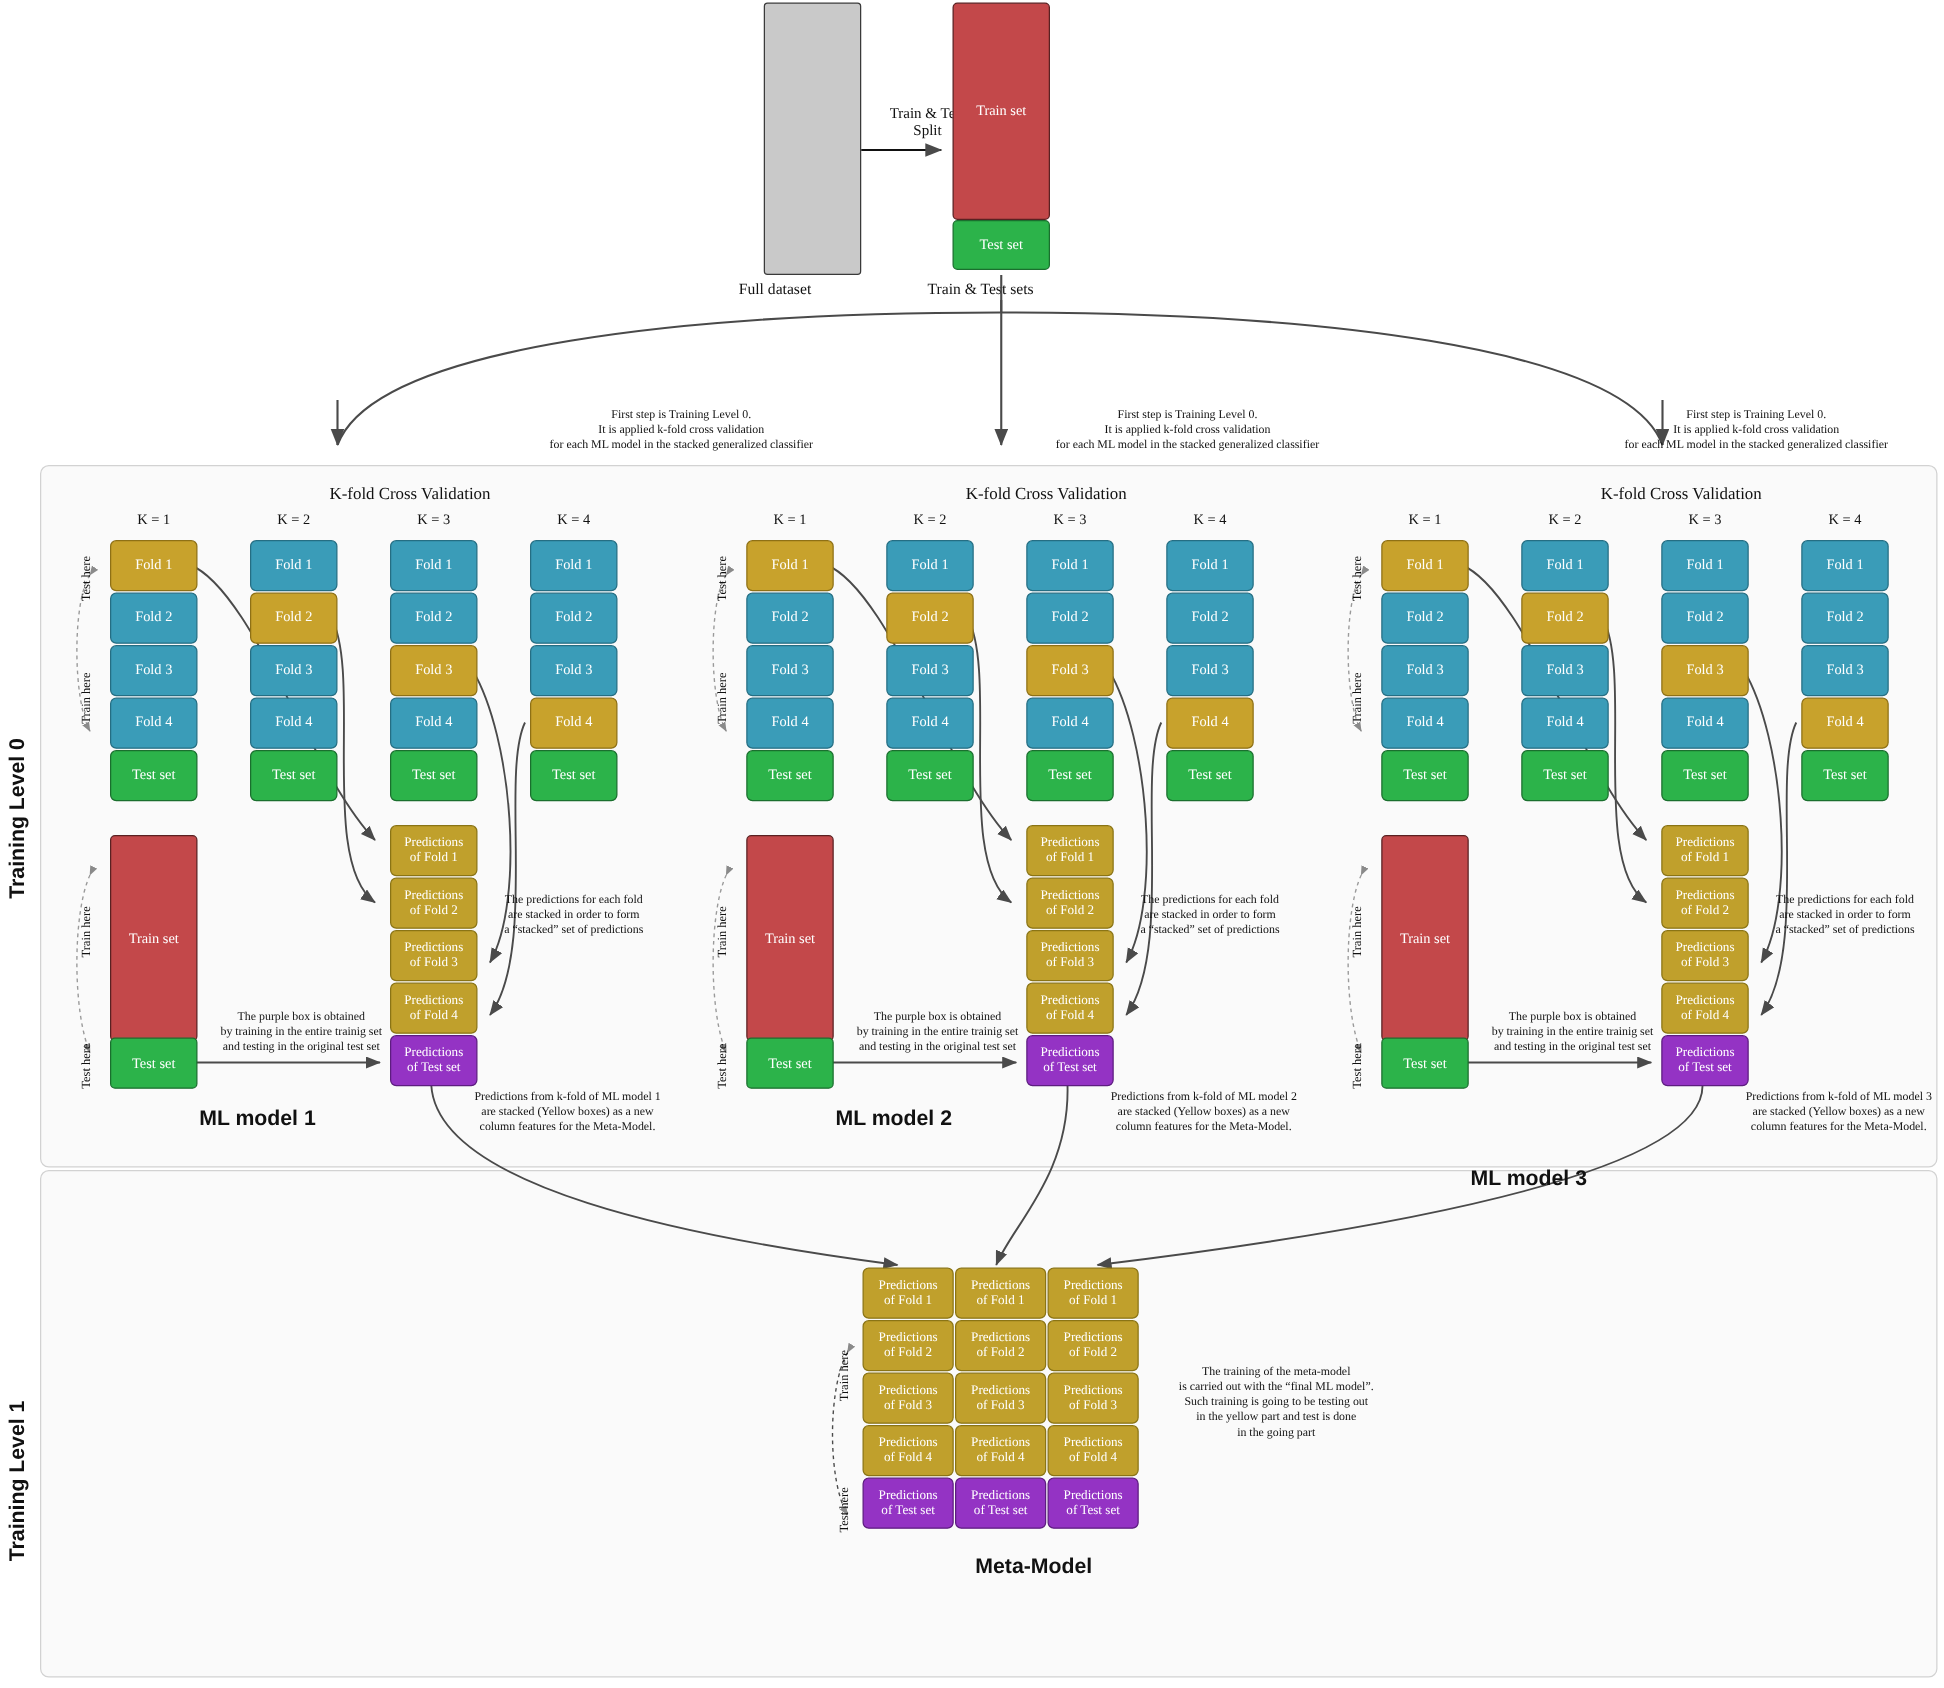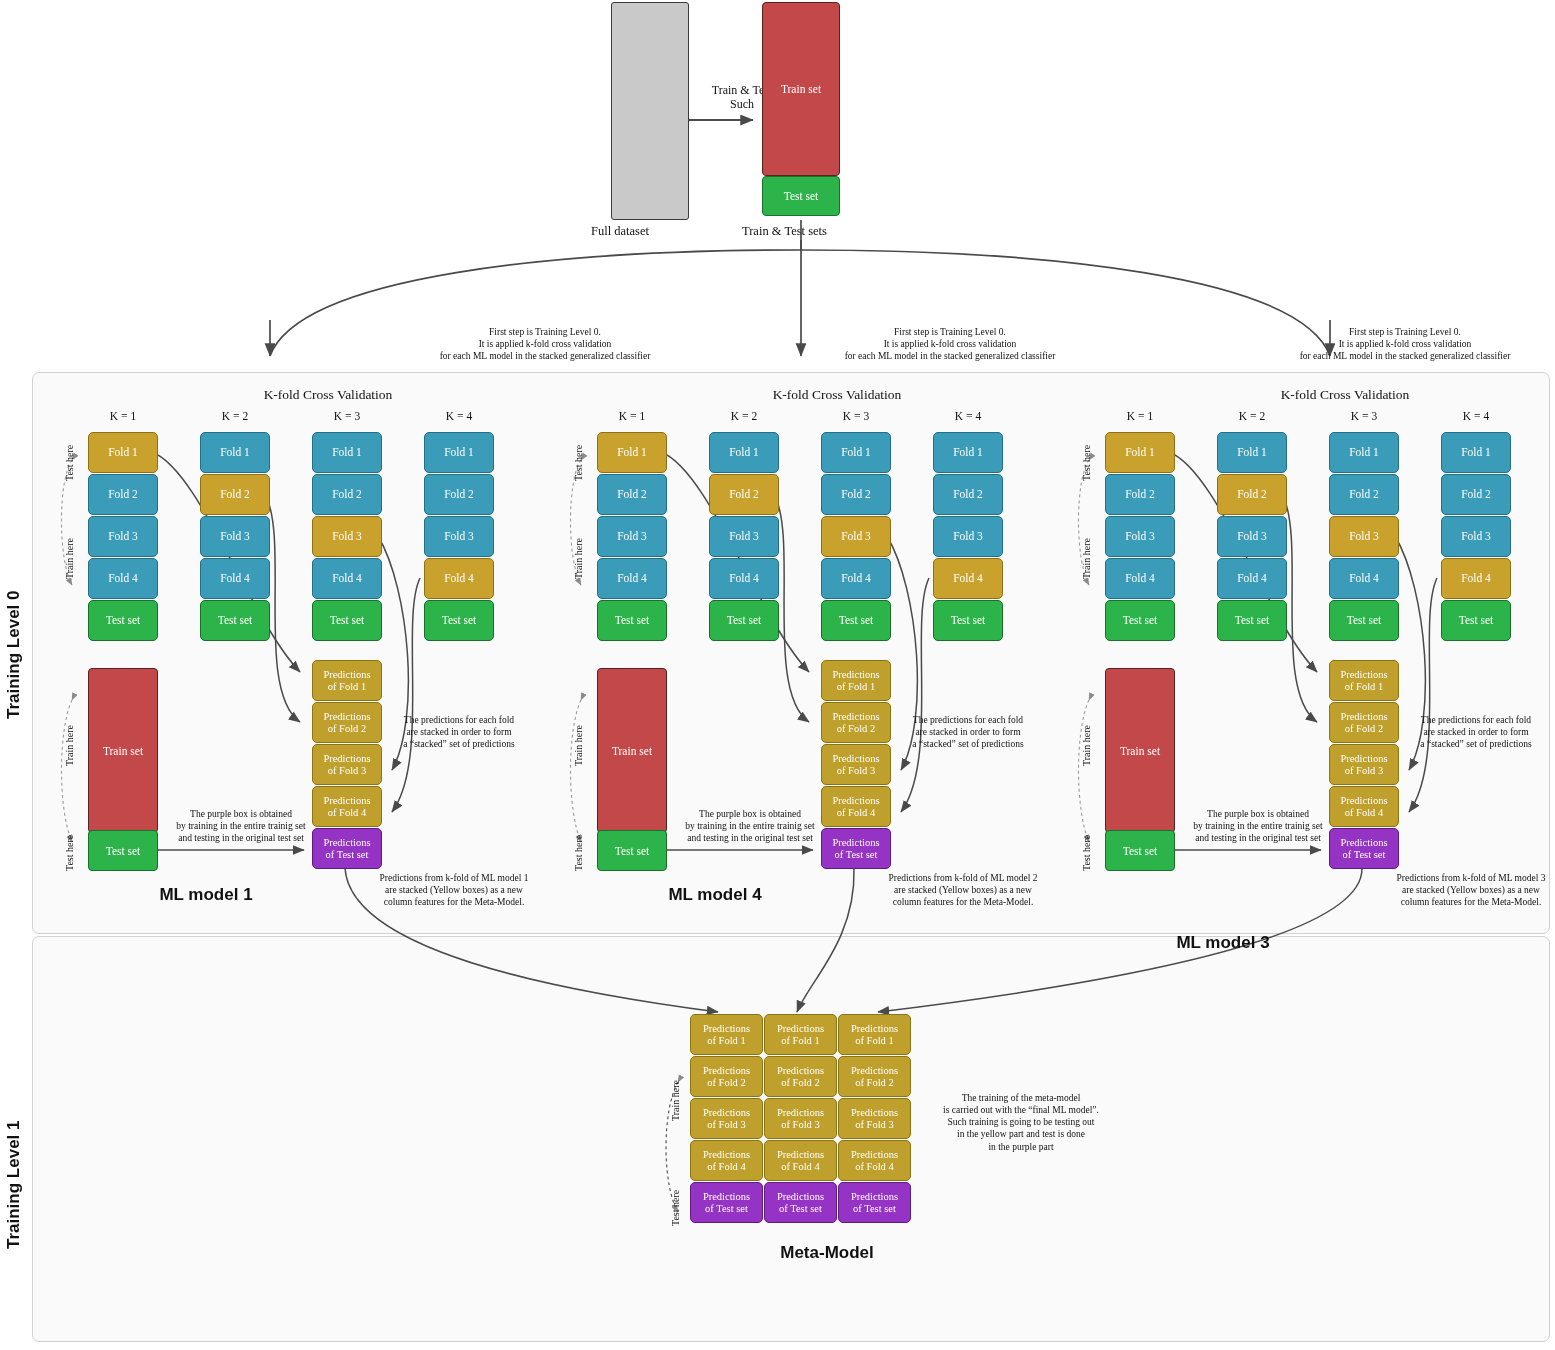--- a/index.html
+++ b/index.html
@@ -116,21 +116,21 @@
   .meta-grid { display:grid; grid-template-columns:repeat(3,73px); gap:1px; }
 </style>
 </head>
 <body>
 
 <div class="abs fulldata-box"></div>
 <div class="abs caption-top" style="left:591px; top:224px; width:118px;">Full dataset</div>
 
 <div class="abs split-label">
   <span>Train &amp; Test</span><br>
-  <span>Such</span>
+  <span>Split</span>
 </div>
 
 <div class="abs trainset-top">Train set</div>
 <div class="abs testset-top">Test set</div>
 <div class="abs caption-top" style="left:742px; top:224px; width:118px;">Train &amp; Test sets</div>
 
 <div class="abs level-box" id="level0-box"></div>
 <div class="abs level-box" id="level1-box"></div>
 
 <div class="abs level-label" id="level0-label">Training Level 0</div>
@@ -278,21 +278,21 @@
     <div class="abs testset-small" style="left: 597px; top: 830px;">Test set</div>
     <div class="abs bracket-label" style="left: 573px; top: 715px; width: 16px; height: 60px;">Train here</div>
     <div class="abs bracket-label" style="left: 573px; top: 826px; width: 16px; height: 54px;">Test here</div>
     <div class="abs pred gold" style="left: 821px; top: 660px;">Predictions<br>of Fold 1</div>
     <div class="abs pred gold" style="left: 821px; top: 702px;">Predictions<br>of Fold 2</div>
     <div class="abs pred gold" style="left: 821px; top: 744px;">Predictions<br>of Fold 3</div>
     <div class="abs pred gold" style="left: 821px; top: 786px;">Predictions<br>of Fold 4</div>
     <div class="abs pred purple" style="left: 821px; top: 828px;">Predictions<br>of Test set</div>
     <div class="abs note-sm" style="left: 873px; top: 714px; width: 190px;">The predictions for each fold<br>are stacked in order to form<br>a “stacked” set of predictions</div>
     <div class="abs note-sm" style="left: 675px; top: 808px; width: 150px;">The purple box is obtained<br>by training in the entire trainig set<br>and testing in the original test set</div>
-    <div class="abs model-name" style="left: 605px; top: 885px;">ML model 4</div>
+    <div class="abs model-name" style="left: 605px; top: 885px;">ML model 2</div>
     <div class="abs note-sm" style="left: 863px; top: 872px; width: 200px;">Predictions from k-fold of ML model 2<br>are stacked (Yellow boxes) as a new<br>column features for the Meta-Model.</div>
     <div class="abs group-title" style="left: 1225px; top: 387px;">K-fold Cross Validation</div>
     <div class="abs ktitle" style="left: 1105px; top: 410px;">K = 1</div>
     <div class="abs fold gold" style="left: 1105px; top: 432px;">Fold 1</div>
     <div class="abs fold teal" style="left: 1105px; top: 474px;">Fold 2</div>
     <div class="abs fold teal" style="left: 1105px; top: 516px;">Fold 3</div>
     <div class="abs fold teal" style="left: 1105px; top: 558px;">Fold 4</div>
     <div class="abs fold green" style="left: 1105px; top: 600px;">Test set</div>
     <div class="abs ktitle" style="left: 1217px; top: 410px;">K = 2</div>
     <div class="abs fold teal" style="left: 1217px; top: 432px;">Fold 1</div>
@@ -350,14 +350,14 @@
     <div class="meta-cell purple">Predictions<br>of Test set</div>
   </div>
 
 <div class="abs model-name" style="left:716px; top:1243px; width:222px;">Meta-Model</div>
 
 <div class="abs note-sm" style="left:915px; top:1092px; width:212px;">
   <span>The training of the meta-model</span><br>
   <span>is carried out with the “final ML model”.</span><br>
   <span>Such training is going to be testing out</span><br>
   <span>in the yellow part and test is done</span><br>
-  <span>in the purple part</span>
+  <span>in the going part</span>
 </div>
 
 </body></html>

